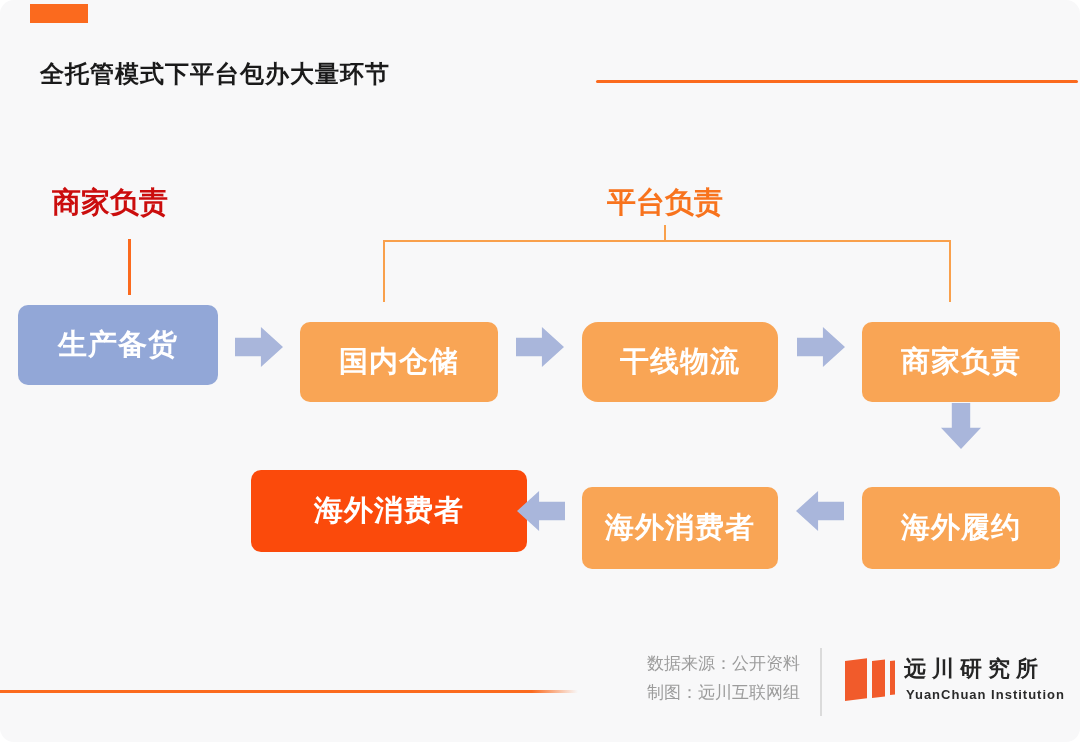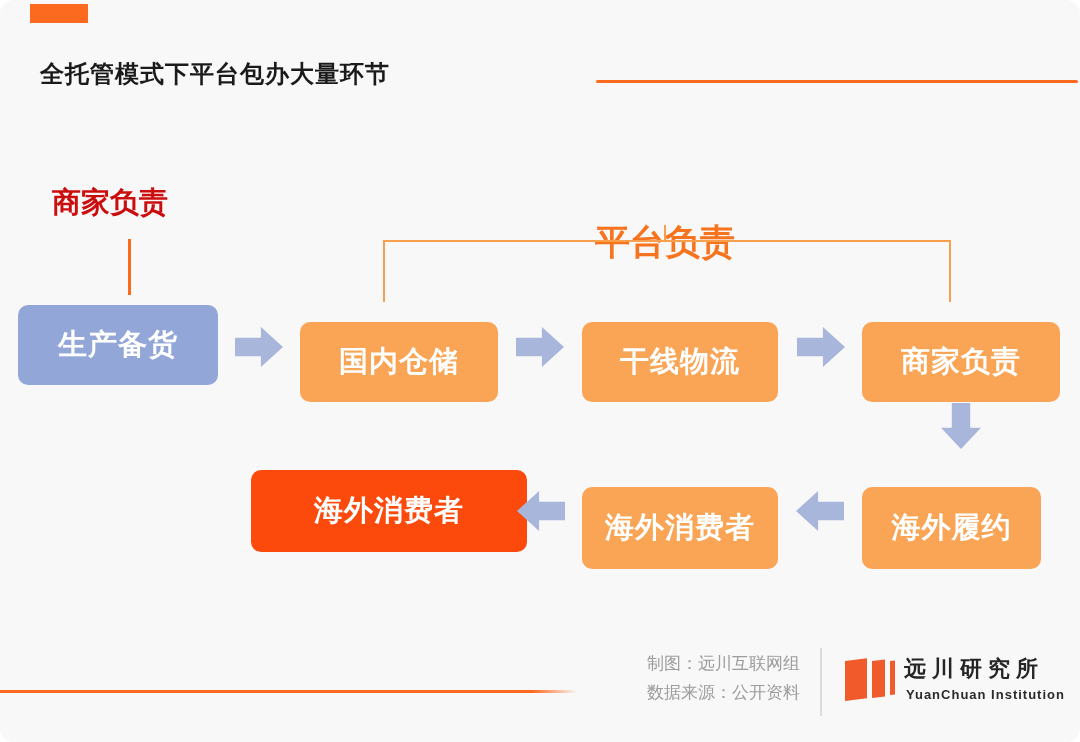--- a/index.html
+++ b/index.html
@@ -5,21 +5,21 @@
   html,body{margin:0;padding:0;background:#fff;font-family:"Liberation Sans","DejaVu Sans",sans-serif;}
   .page{position:relative;width:1080px;height:742px;background:#F8F8F9;border-radius:14px;overflow:hidden;}
 
   
   .accent-block{position:absolute;left:30px;top:4px;width:58px;height:19px;background:var(--c-accent,#FB6A1E);}
   .page-title{position:absolute;left:40px;top:58px;font-size:24px;font-weight:800;color:#1A1A1A;letter-spacing:1px;white-space:nowrap;}
   .title-rule{position:absolute;left:596px;top:80px;width:482px;height:3px;background:var(--c-accent,#FB6A1E);border-radius:2px;}
 
   
   .merchant-label{position:absolute;left:52px;top:183px;font-size:29px;font-weight:800;color:var(--c-merchant-text,#CB0D0D);white-space:nowrap;font-family:Liberation Serif, serif;}
-  .platform-label{position:absolute;left:665px;top:183px;transform:translateX(-50%);font-size:35px;font-weight:800;color:var(--c-platform-text,#F8731D);white-space:nowrap;margin-top:36px;}
+  .platform-label{position:absolute;left:665px;top:183px;transform:translateX(-50%);font-size:29px;font-weight:800;color:var(--c-platform-text,#F8731D);white-space:nowrap;}
   .merchant-line{position:absolute;left:128px;top:239px;width:3px;height:56px;background:var(--c-accent,#FB6A1E);}
   .bracket-stub{position:absolute;left:664px;top:225px;width:2px;height:16px;background:var(--c-bracket,#F9A04C);}
   .bracket{position:absolute;left:383px;top:240px;width:564px;height:60px;border-top:2px solid var(--c-bracket,#F9A04C);border-left:2px solid var(--c-bracket,#F9A04C);border-right:2px solid var(--c-bracket,#F9A04C);}
 
   
   .flow-box{position:absolute;height:80px;border-radius:10px;display:flex;align-items:center;justify-content:center;
             font-size:29px;font-weight:800;color:#fff;letter-spacing:1px;white-space:nowrap;}
   .box-merchant{background:var(--c-merchant-box,#92A7D7);}
   .box-platform{background:var(--c-platform-box,#F9A555);margin-top:17px;}
   .box-consumer{background:var(--c-consumer-box,#FB4A0B);}
@@ -57,36 +57,36 @@
   <div class="merchant-label">商家负责</div>
   <div class="platform-label">平台负责</div>
   <div class="merchant-line"></div>
   <div class="bracket-stub"></div>
   <div class="bracket"></div>
 
   <div class="flow-box box-merchant r1" style="left:18px;width:200px;">生产备货</div>
   <div class="arrow arrow-right" style="left:235px;"></div>
   <div class="flow-box box-platform r1" style="left:300px;width:198px;">国内仓储</div>
   <div class="arrow arrow-right" style="left:516px;"></div>
-  <div class="flow-box box-platform r1" style="left:582px;width:196px;">干线物流</div>
+  <div class="flow-box box-platform r1" style="left:582px;width:196px;border-radius:16px;">干线物流</div>
   <div class="arrow arrow-right" style="left:797px;"></div>
   <div class="flow-box box-platform r1" style="left:862px;width:198px;">商家负责</div>
 
   <div class="arrow arrow-down"></div>
 
   <div class="flow-box box-consumer r2" style="left:251px;width:276px;">海外消费者</div>
   <div class="arrow arrow-left" style="left:517px;"></div>
   <div class="flow-box box-platform r2" style="left:582px;width:196px;">海外消费者</div>
   <div class="arrow arrow-left" style="left:796px;"></div>
-  <div class="flow-box box-platform r2" style="left:862px;width:179px;font-family:Liberation Mono, monospace;">海外履约</div>
+  <div class="flow-box box-platform r2" style="left:862px;width:198px;font-family:Liberation Mono, monospace;">海外履约</div>
 
   <div class="bottom-rule"></div>
   <div class="credits">
+    <div>数据来源：公开资料</div>
     <div>制图：远川互联网组</div>
-    <div>数据来源：公开资料</div>
   </div>
   <div class="footer-divider"></div>
   <div class="brand-logo">
     <div class="logo-bar b1"></div>
     <div class="logo-bar b2"></div>
     <div class="logo-bar b3"></div>
   </div>
   <div class="brand-cn">远川研究所</div>
   <div class="brand-en">YuanChuan Institution</div>
 

